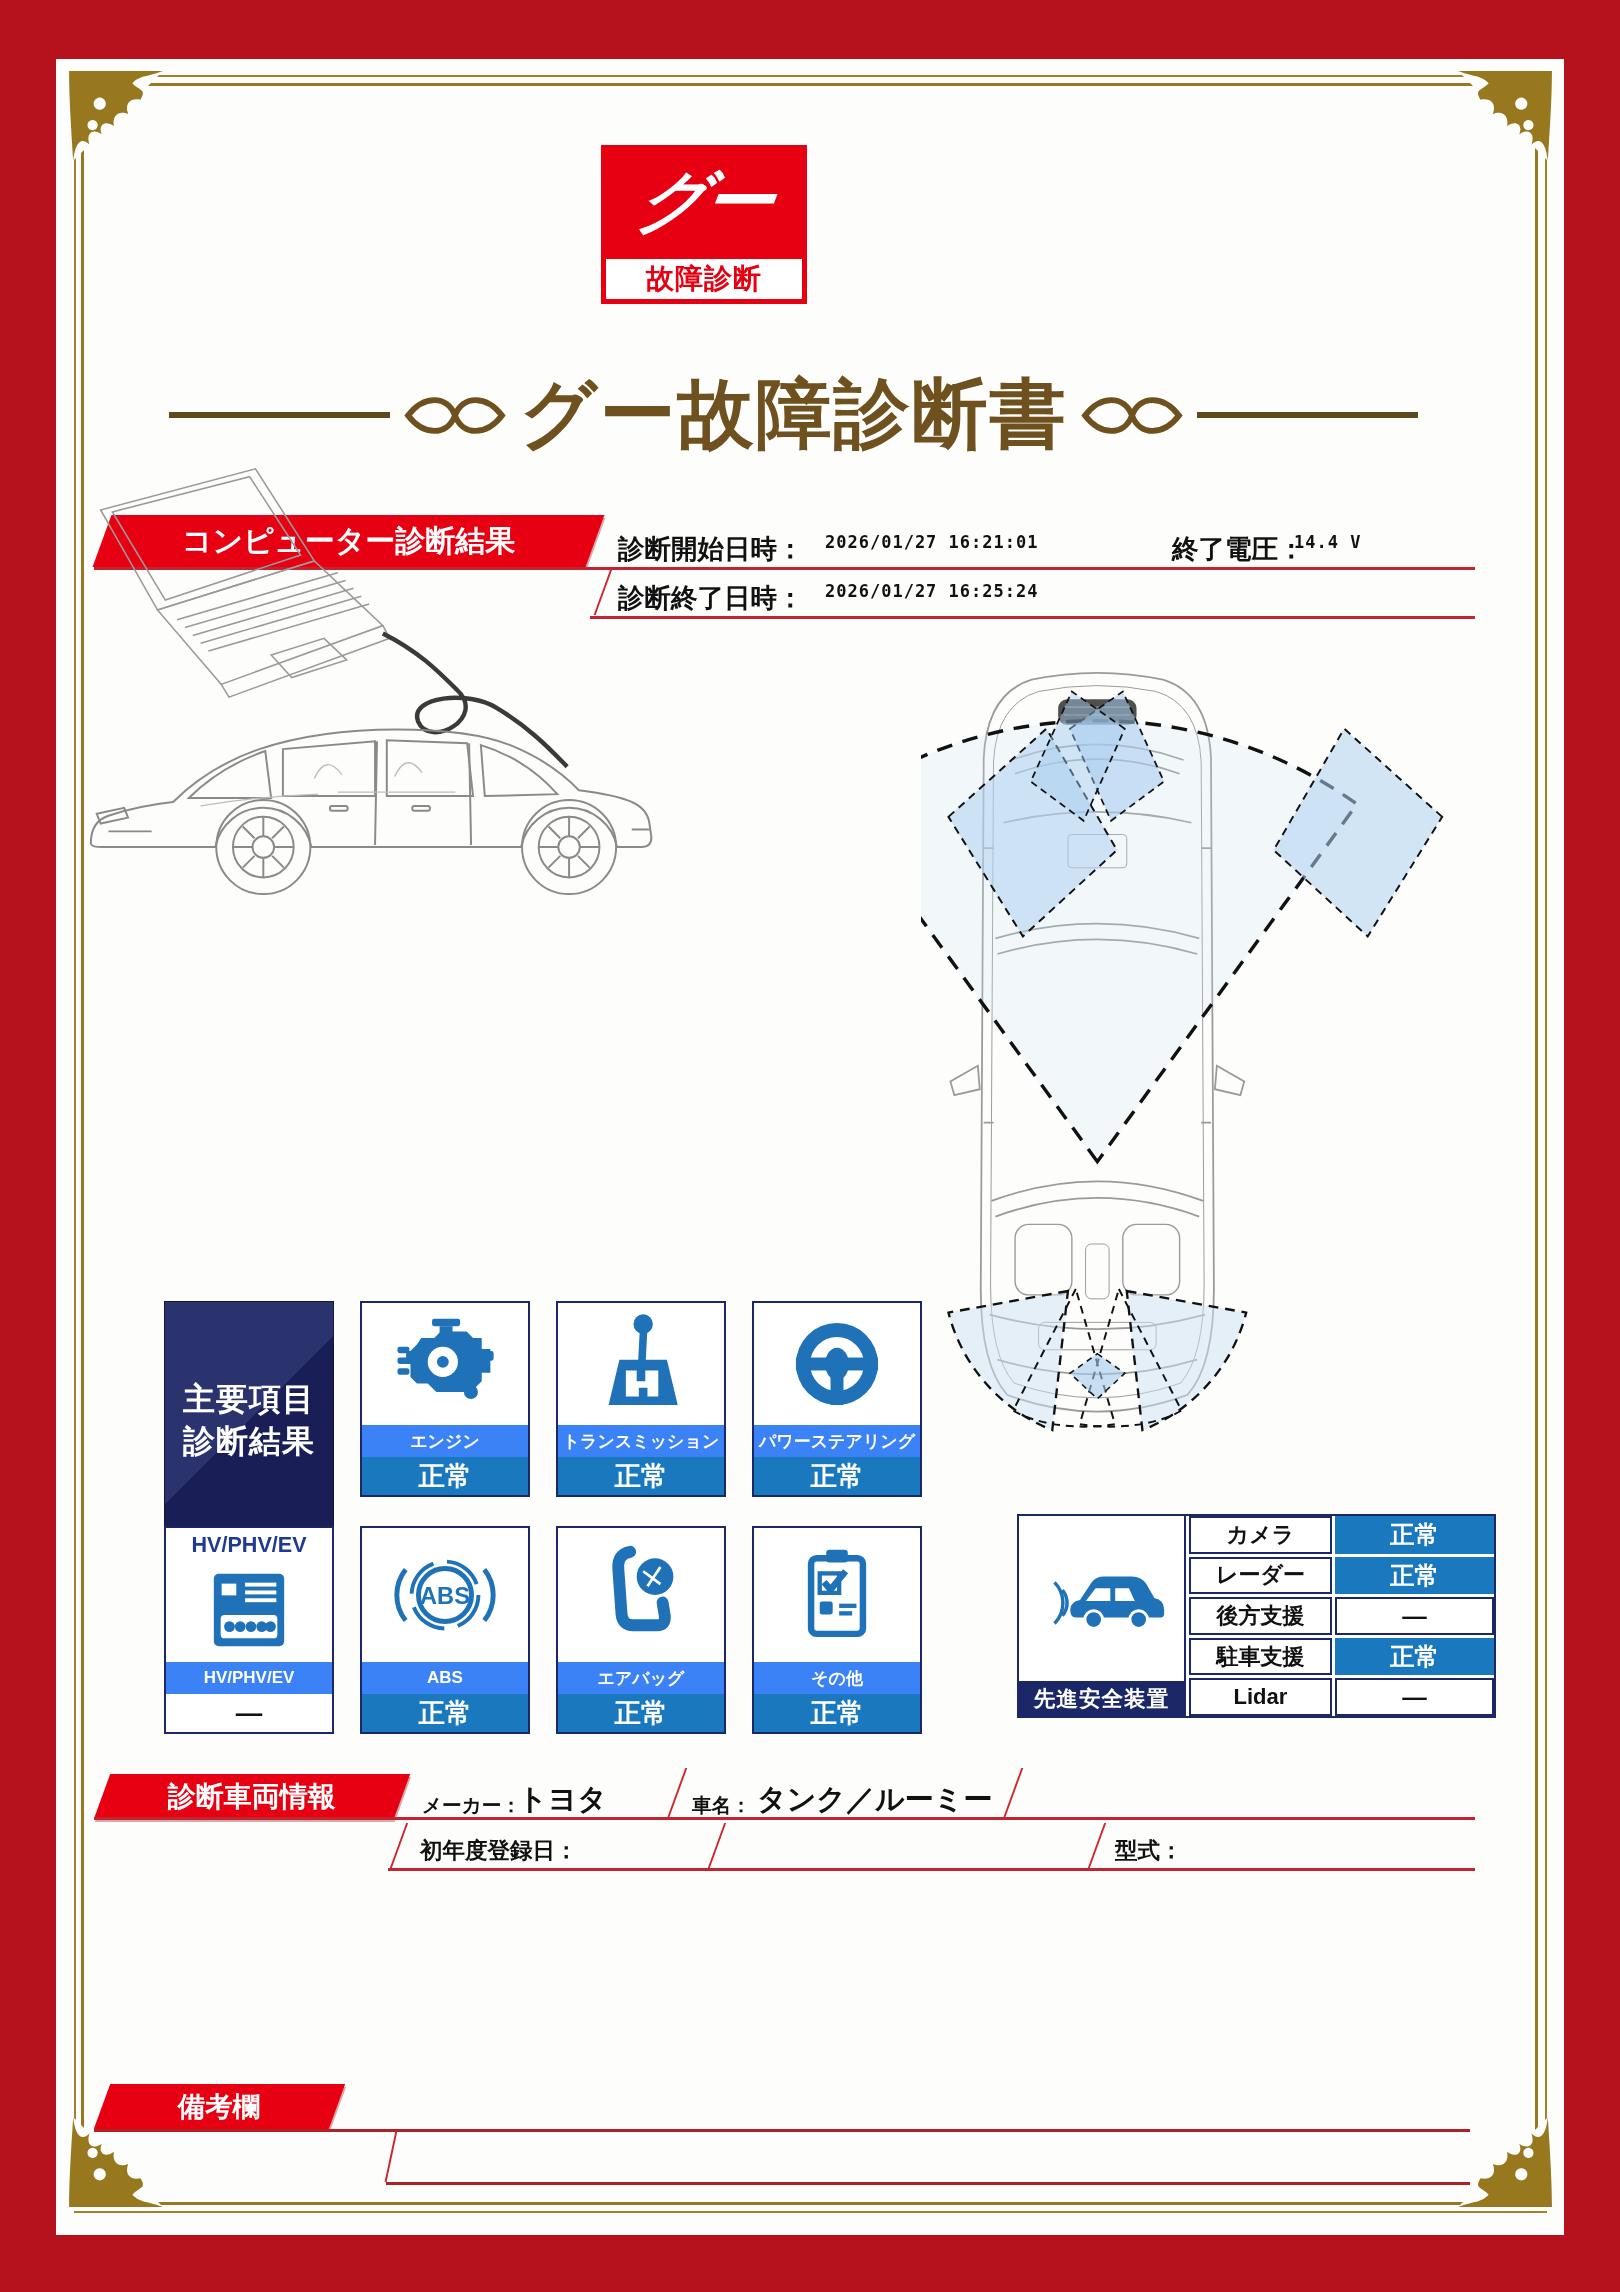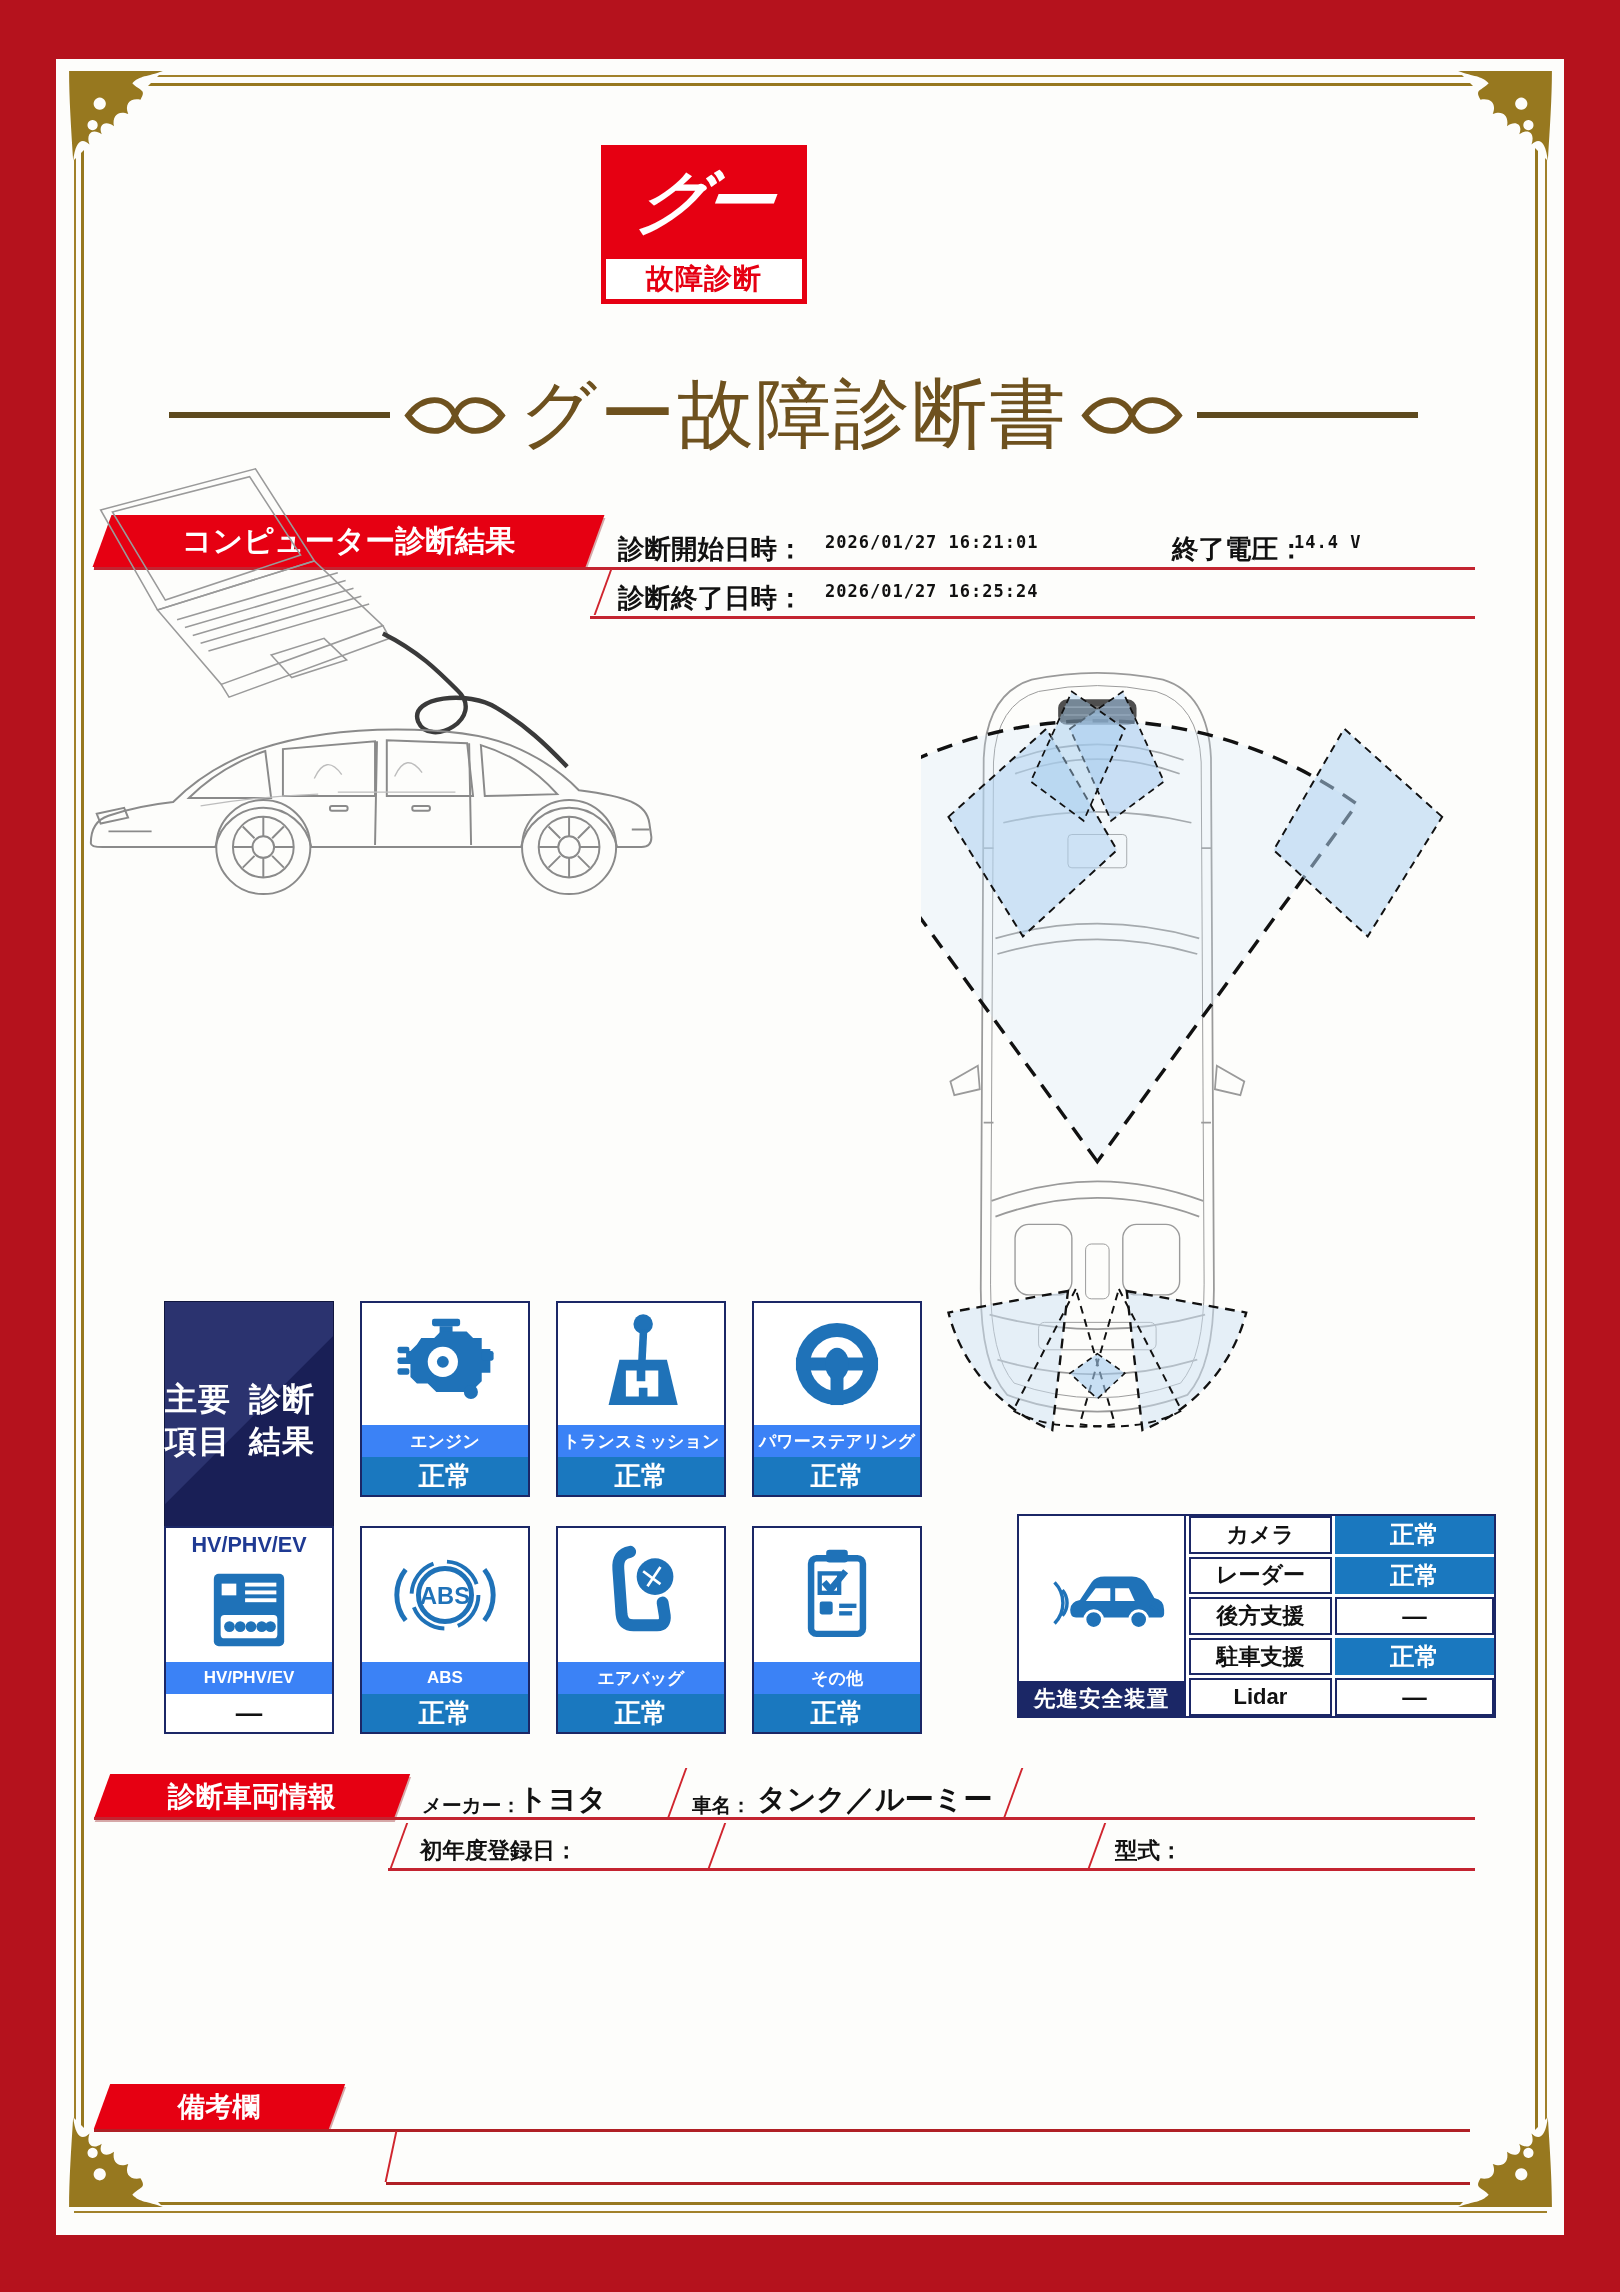--- a/index.html
+++ b/index.html
@@ -24,21 +24,21 @@
   }
   #logo .band {
     margin:0 4.9px 4.9px 4.9px; height:40px; background:#fff;
     display:flex; align-items:center; justify-content:center;
     color:#e60012; font-size:28px; font-weight:bold; letter-spacing:1px;
   }
   
   #title-row { left:137px; top:361px; width:1313px; height:108px;
     display:flex; align-items:center; justify-content:center; gap:13.7px; }
   .title-rule { height:5.9px; background:#5e4a1e; flex:0 0 221px; }
-  #page-title { color:#6e511e; font-size:76px; font-weight:normal; letter-spacing:2px; white-space:nowrap; }
+  #page-title { color:#6e511e; font-size:76px; font-weight:bold; letter-spacing:2px; white-space:nowrap; }
   .flourish { flex:0 0 auto; }
   
   .banner {
     background:#e60012; transform:skewX(-20deg);
     display:flex; align-items:center; justify-content:center;
     box-shadow:2px 2.9px 0 rgba(140,8,14,.35);
   }
   .banner > span { transform:skewX(20deg); color:#fff; font-weight:bold; white-space:nowrap; }
   .redline { height:2.9px; background:#c32430; }
   .redslash { width:2px; background:#d0252e; transform:skewX(-20deg); }
@@ -55,21 +55,21 @@
   .tile-icon { flex:1; display:flex; align-items:center; justify-content:center; overflow:hidden; }
   .tile-top { text-align:center; font-weight:bold; font-size:21.6px; color:#1f3a93; padding-top:3.9px; }
   .tile-label { height:32px; background:#3b82f6; color:#fff; font-size:17px; font-weight:bold;
     display:flex; align-items:center; justify-content:center; white-space:nowrap; }
   .tile-status { height:38px; display:flex; align-items:center; justify-content:center;
     font-size:26.5px; font-weight:bold; }
   .tile-status.normal { background:#1a78bf; color:#fff; }
   .tile-status.none { background:#fff; color:#111; }
   #tile-header { left:164px; top:1301px; width:170px; height:240px;
     background:linear-gradient(135deg,#2b336f 49.6%,#191f56 50%);
-    border:1px solid #11173f; display:flex; flex-direction:row;
+    border:1px solid #11173f; display:flex; flex-direction:column;
     align-items:center; justify-content:center; }
   #tile-header span { color:#fff; font-size:32px; font-weight:bold; letter-spacing:1px; line-height:1.3; }
   
   #safety { left:1017px; top:1514px; width:479px; height:204px; background:#fff;
     border:2.9px solid #1b2766; display:grid;
     grid-template-columns:167px 143px 1fr;
     grid-template-rows:repeat(5,1fr); gap:2.9px; }
   #safety .iconcell { grid-row:1 / span 5; display:flex; flex-direction:column; border-right:2.9px solid #1b2766; }
   #safety .iconcell .pic { flex:1; display:flex; align-items:center; justify-content:center; }
   #safety .caption { height:35px; background:#1b2766; color:#fff; font-size:21.6px; font-weight:bold;

